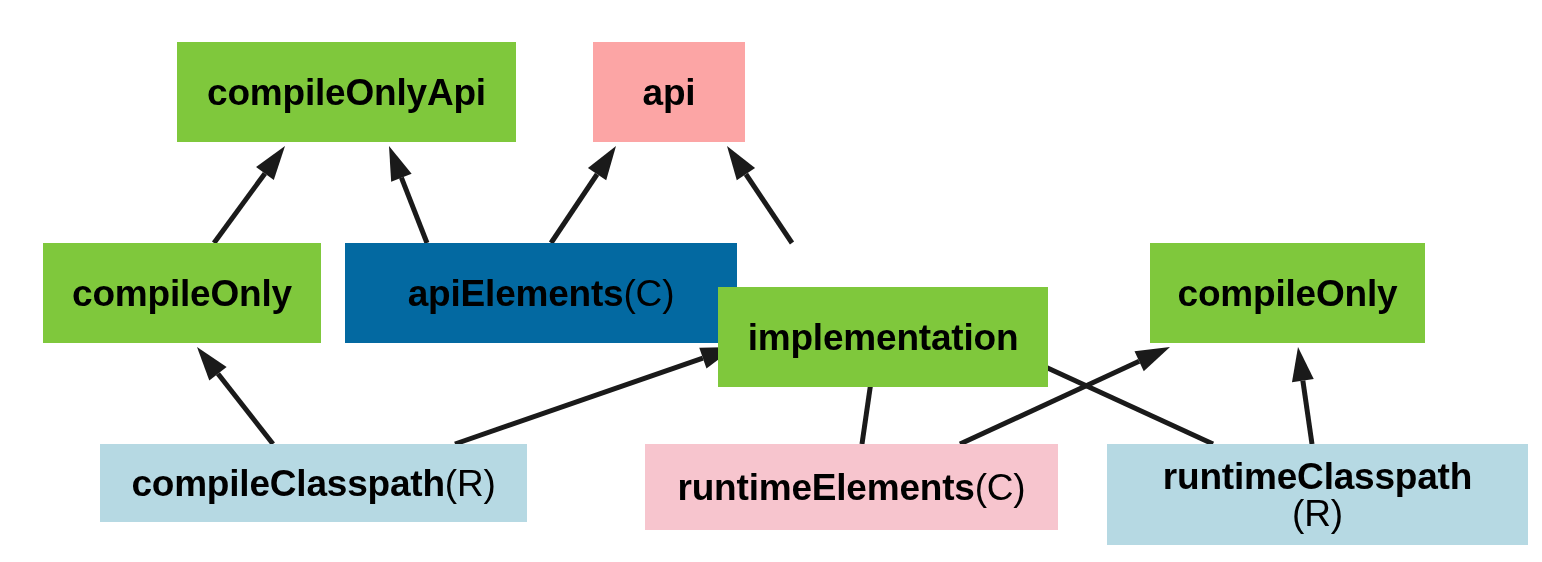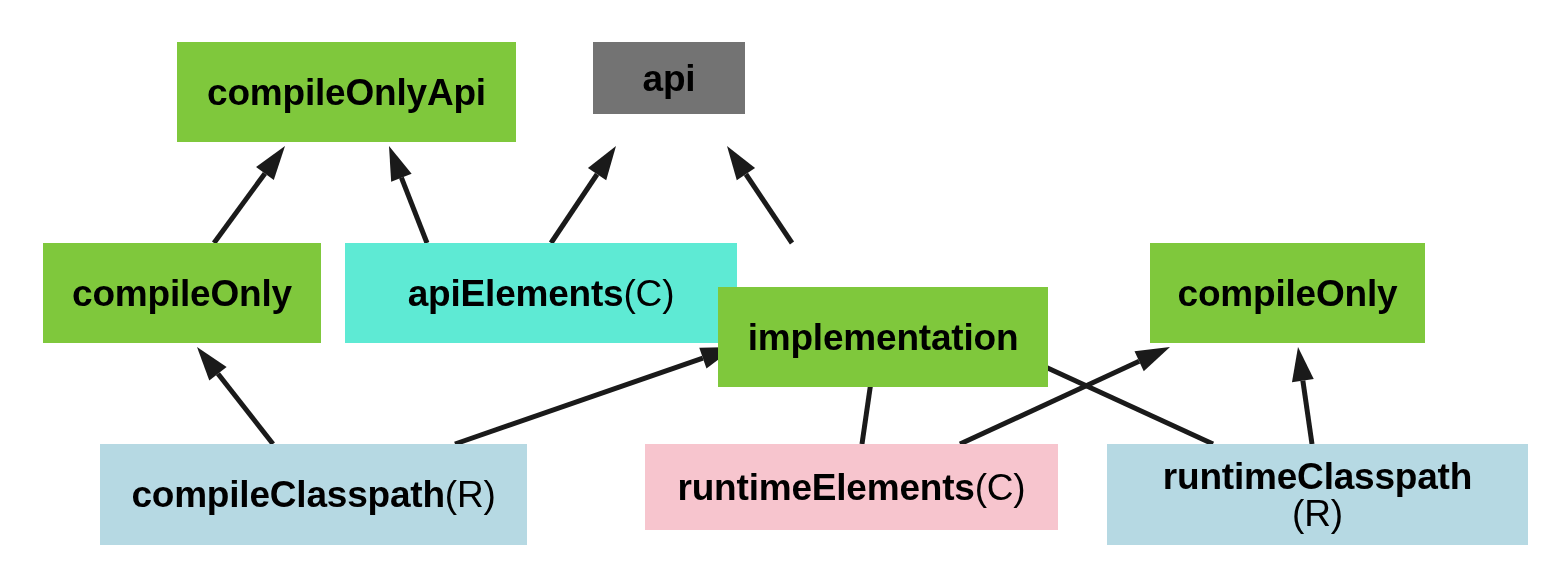--- a/index.html
+++ b/index.html
@@ -89,37 +89,37 @@
       <g>
         <line x1="1312" y1="444" x2="1302.856890006061" y2="380.6513093277071" stroke="#1a1a1a" stroke-width="5" stroke-linecap="butt"></line>
         <polygon points="1298,347 1313.7440783179661,379.07996256104036 1291.9697016941557,382.22265609437386" fill="#1a1a1a"></polygon>
       </g>
     </svg>
 
   <div id="node-layer">
       <div class="node" style="left: 177px; top: 42px; width: 339px; height: 100px; background: rgb(127, 200, 60);">
         <span class="name">compileOnlyApi</span>
       </div>
-      <div class="node" style="left: 593px; top: 42px; width: 152px; height: 72px; background: #737373;">
+      <div class="node" style="left: 593px; top: 42px; width: 152px; height: 100px; background: #fca5a5;">
         <span class="name">api</span>
       </div>
       <div class="node" style="left: 19px; top: 243px; width: 278px; height: 100px; background: rgb(127, 200, 60); margin-left: 24px;">
         <span class="name">compileOnly</span>
       </div>
-      <div class="node" style="left: 345px; top: 243px; width: 392px; height: 100px; background: #5eead4;">
+      <div class="node" style="left: 345px; top: 243px; width: 392px; height: 100px; background: #0369a1;">
         <span class="name">apiElements</span>
         <span class="suffix">(C)</span>
       </div>
       <div class="node" style="left: 718px; top: 243px; width: 330px; height: 100px; background: rgb(127, 200, 60); margin-top: 44px;">
         <span class="name">implementation</span>
       </div>
       <div class="node" style="left: 1150px; top: 243px; width: 275px; height: 100px; background: rgb(127, 200, 60);">
         <span class="name">compileOnly</span>
       </div>
-      <div class="node" style="left: 100px; top: 444px; width: 427px; height: 101px; background: rgb(182, 217, 227);">
+      <div class="node" style="left: 100px; top: 444px; width: 427px; height: 78px; background: rgb(182, 217, 227);">
         <span class="name">compileClasspath</span>
         <span class="suffix">(R)</span>
       </div>
       <div class="node" style="left: 645px; top: 444px; width: 413px; height: 86px; background: rgb(247, 197, 206);">
         <span class="name">runtimeElements</span>
         <span class="suffix">(C)</span>
       </div>
       <div class="node" style="left: 1107px; top: 444px; width: 421px; height: 101px; background: rgb(182, 217, 227); flex-direction: column;">
         <span class="name">runtimeClasspath</span>
         <span class="suffix">(R)</span>

